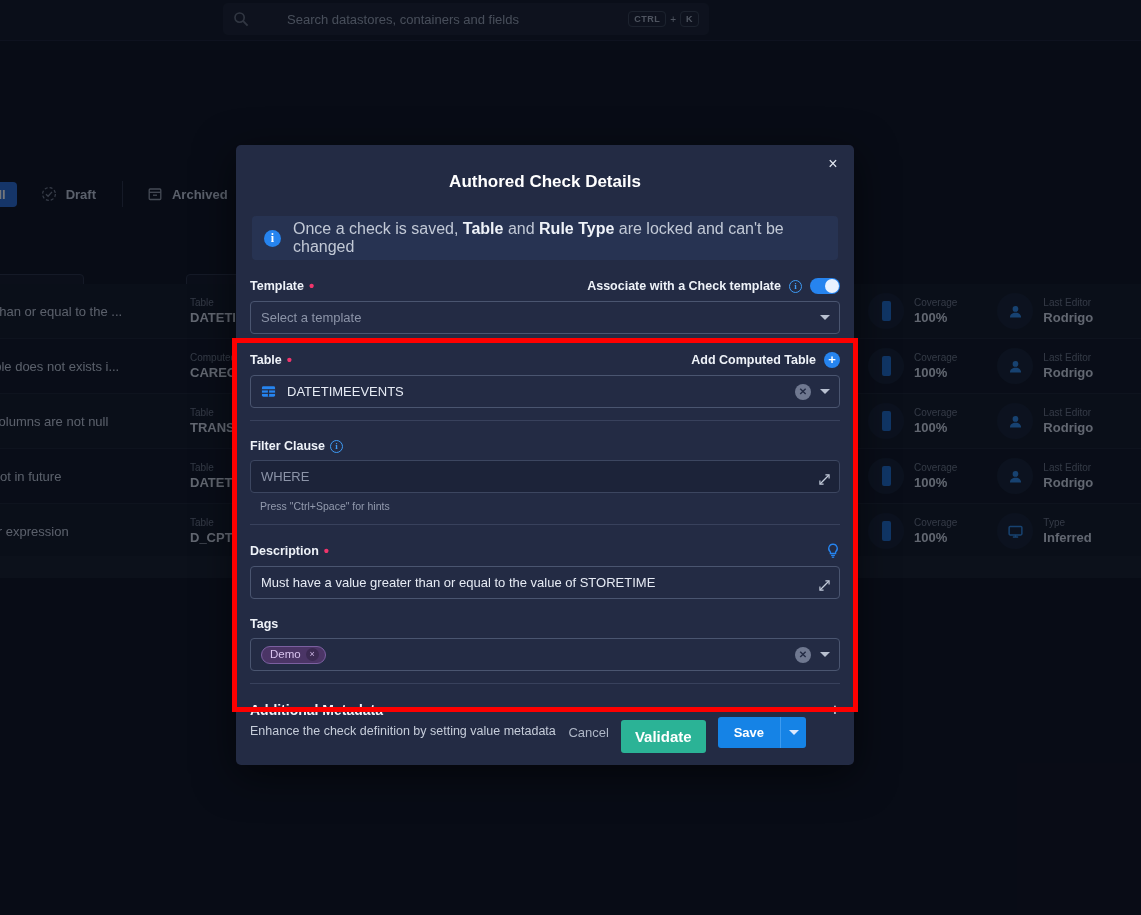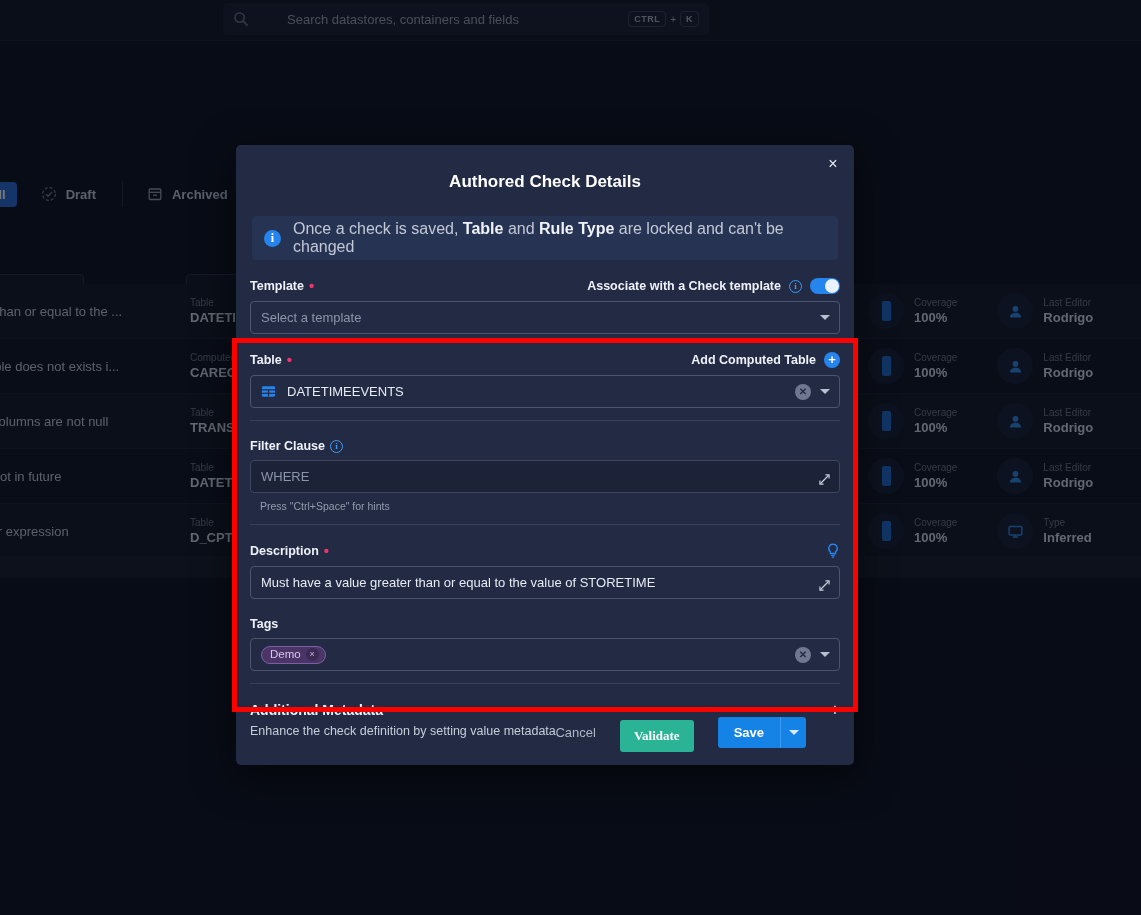--- a/index.html
+++ b/index.html
@@ -138,26 +138,26 @@
               border: 1px solid #7b5fa0; border-radius: 10px; padding: 1px 6px 2px 8px; }
   .tag-chip .t { color: #d9c4ef; font-size: 11.5px; }
   .tag-chip .x { width: 13px; height: 13px; border-radius: 50%; background: #3b2a52; color: #cbb6e2;
                  font-size: 9px; line-height: 13px; text-align: center; }
 
   .meta-title { color: #eef2f8; font-size: 14px; font-weight: bold; }
   .meta-sub { color: #c6cdda; font-size: 12.5px; margin-top: 6px; }
   .plus-plain { color: #e9eef6; font-size: 17px; line-height: 14px; }
 
   .footer { position: absolute; left: 0; bottom: 0; width: 100%; height: 56px;
-            display: flex; align-items: center; justify-content: flex-end; gap: 24px; padding: 0 48px 10px 0; }
+            display: flex; align-items: center; justify-content: flex-end; gap: 12px; padding: 0 48px 10px 0; }
   .btn-cancel { color: #aeb6c6; font-size: 13px; background: none; border: none; cursor: pointer;
                 font-family: "Liberation Sans", sans-serif; }
-  .btn-validate { background: #2bb396; color: #fff; font-size: 13px; font-weight: bold;
+  .btn-validate { background: #2bb396; color: #fff; font-size: 15px; font-weight: bold;
                   border: none; border-radius: 3px; padding: 8px 14px; cursor: pointer;
-                  font-family: Liberation Serif, serif; margin-top: 8px; }
+                  font-family: Liberation Sans, sans-serif; margin-top: 8px; }
   .btn-save { background: #1583e6; color: #fff; font-size: 13px; font-weight: bold;
               border: none; border-radius: 3px 0 0 3px; padding: 8px 16px; cursor: pointer;
               font-family: "Liberation Sans", sans-serif; }
   .btn-save-caret { background: #1583e6; border-left: 1px solid #3c9bf0; border-radius: 0 3px 3px 0;
                     width: 26px; height: 31px; display: flex; align-items: center; justify-content: center; cursor: pointer; }
   .save-group { display: flex; }
 
   
   .redbox {
     position: absolute; left: 232px; top: 338px; width: 626px; height: 374px;

